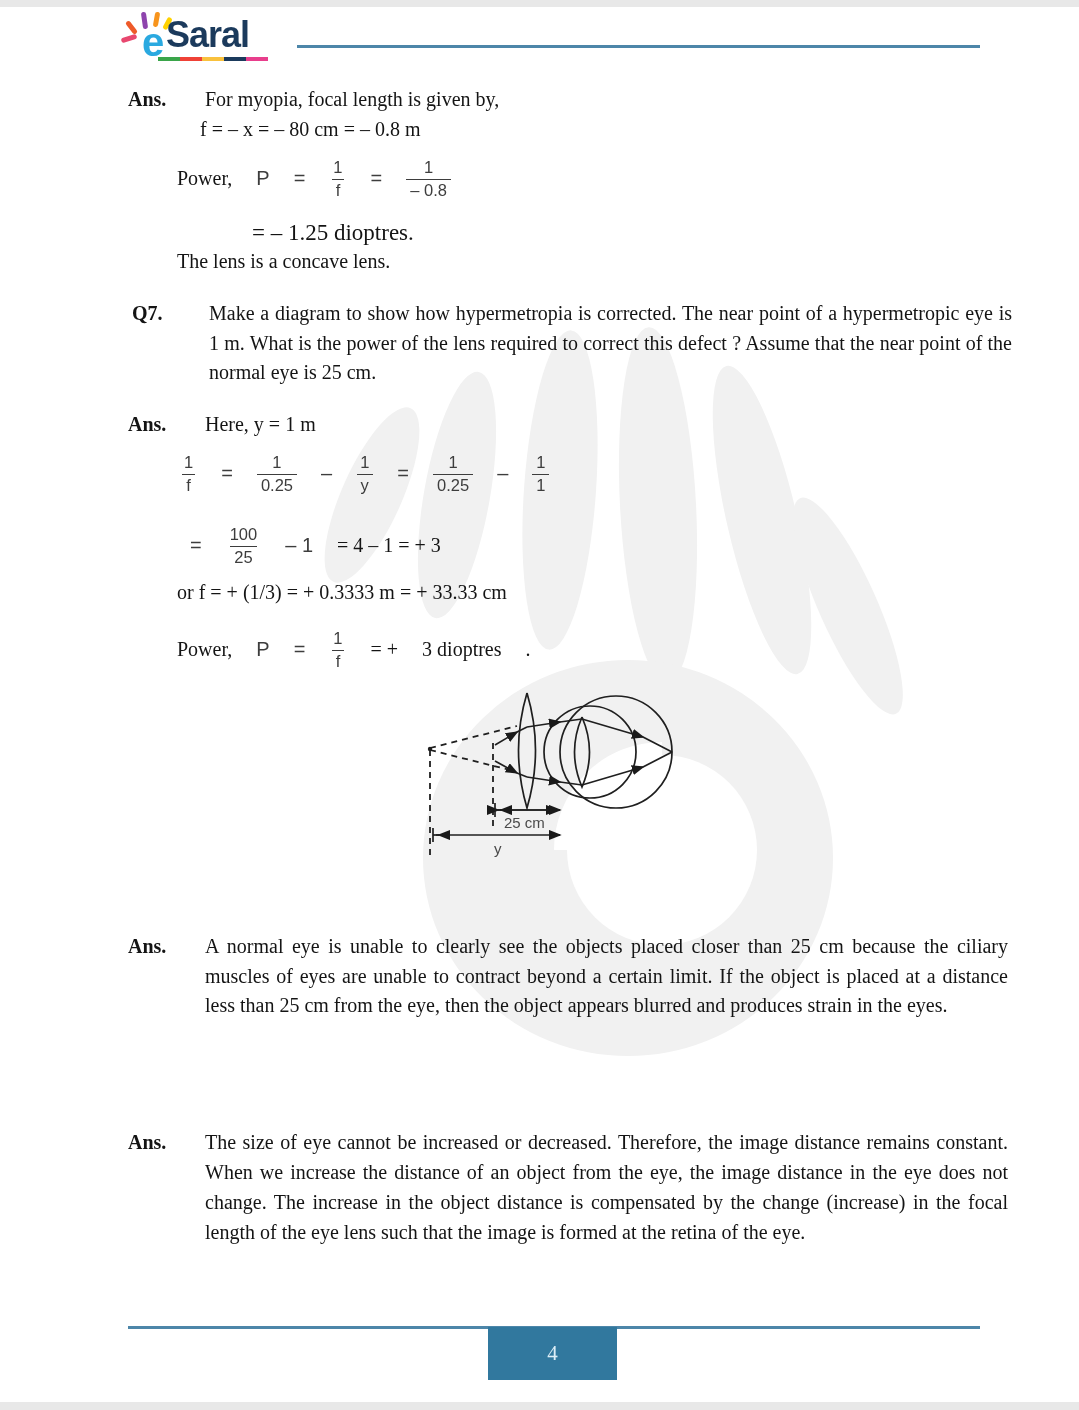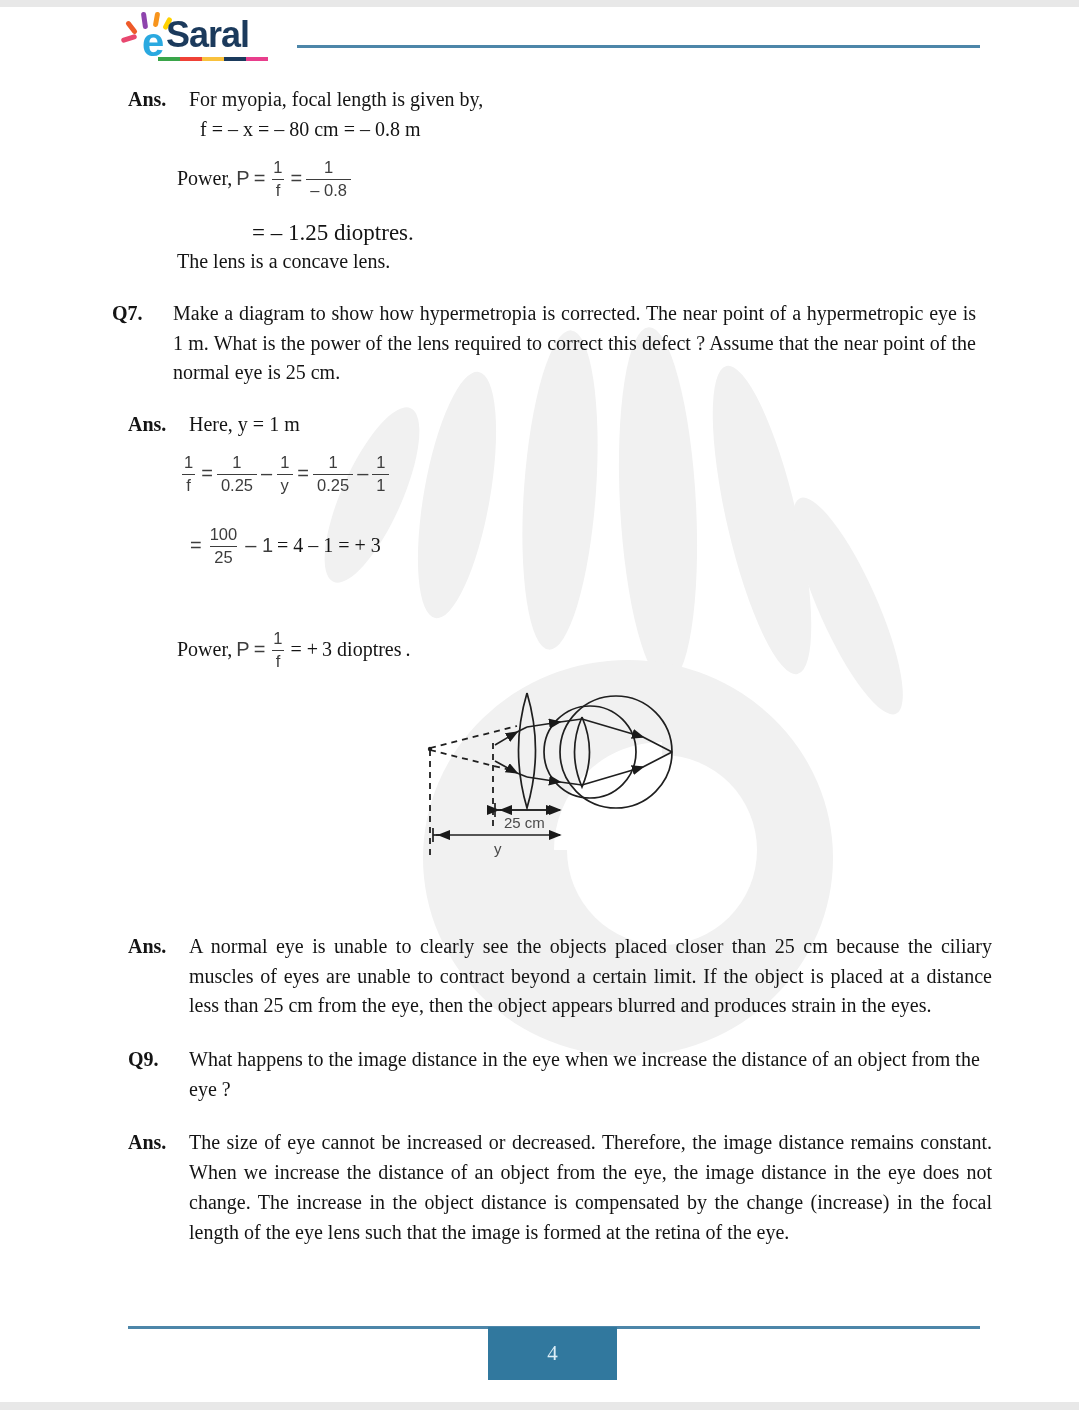--- a/index.html
+++ b/index.html
@@ -19,26 +19,26 @@
             font-weight:700; font-size:40px; color:#2aa9e0; }
   .logo-name { position:absolute; left:46px; top:2px; font-family:"Liberation Sans",sans-serif;
                font-weight:700; font-size:36px; letter-spacing:-1px; color:#1b3a5c; }
   .logo-underline { position:absolute; left:38px; top:45px; width:110px; height:4px; display:flex; }
   .logo-underline span { flex:1; height:100%; }
   .hrule { position:absolute; height:3px; background:#4d86a9; z-index:2; }
   .page-title { position:absolute; top:22px; right:99px; font-size:21.5px; color:#101010; z-index:2; }
   
   .qa { position:absolute; width:852px; font-size:20px; line-height:29.5px; z-index:2; }
   .qa .lbl { position:absolute; left:0; top:0; font-weight:700; }
-  .qa .txt { margin-left:61px; width:803px; text-align:justify; }
+  .qa .txt { margin-left:77px; width:803px; text-align:justify; }
   .qa .txt.nojust { text-align:left; }
   .line { position:absolute; font-size:20px; z-index:2; white-space:nowrap; }
   .b { font-weight:400; }
   .sans { font-family:"Liberation Sans",sans-serif; color:#3d3d3d; }
-  .eqrow { position:absolute; display:flex; align-items:center; gap:4px; font-size:20px; z-index:2; white-space:nowrap; }
+  .eqrow { position:absolute; display:flex; align-items:center; gap:24px; font-size:20px; z-index:2; white-space:nowrap; }
   .frac { display:inline-flex; flex-direction:column; align-items:center;
           font-family:"Liberation Sans",sans-serif; font-size:16.5px; color:#3d3d3d;
           line-height:1.25; text-align:center; }
   .frac .den { border-top:1.6px solid #3d3d3d; padding:0 4px; margin-top:1px; }
   .frac .num { padding:0 4px; }
   
   #eye-diagram { position:absolute; left:420px; top:670px; z-index:2; }
   
   .footer-rule { position:absolute; left:128px; top:1326px; width:852px; height:2.5px; background:#4d86a9; z-index:2; }
   .page-num-box { position:absolute; left:488px; top:1327px; width:129px; height:53px;
@@ -102,21 +102,21 @@
     <span class="sans">=</span>
     <span class="frac">
         <span class="num">1</span>
         <span class="den">– 0.8</span>
       </span>
   </div>
 
   <div class="line b" style="left:252px; top:220px; font-size:23px;">= – 1.25 dioptres.</div>
   <div class="line" style="left:177px; top:250px;">The lens is a concave lens.</div>
 
-  <div class="qa" style="left:112px; top:299px;">
+  <div class="qa" style="left:132px; top:299px;">
     <span class="lbl">Q7.</span>
     <div class="txt">Make a diagram to show how hypermetropia is corrected. The near point of a hypermetropic eye is 1 m. What is the power of the lens required to correct this defect ? Assume that the near point of the normal eye is 25 cm.</div>
   </div>
 
   <div class="qa" style="left:128px; top:410px;">
     <span class="lbl">Ans.</span>
     <div class="txt nojust">Here, y = 1 m</div>
   </div>
 
   <div class="eqrow" style="left:180px; top:452px;">
@@ -149,20 +149,21 @@
   <div class="eqrow" style="left:190px; top:524px;">
     <span class="sans">=</span>
     <span class="frac">
         <span class="num">100</span>
         <span class="den">25</span>
       </span>
     <span class="sans">– 1</span>
     <span class="b">= 4 – 1 =  + 3</span>
   </div>
 
+  <div class="line" style="left:177px; top:581px;"><span>or f = + (1/3)  = + </span><span class="b">0.3333 m = + 33.33 cm</span></div>
 
   <div class="eqrow" style="left:177px; top:628px;">
     <span>Power,</span>
     <span class="sans">P</span>
     <span class="sans">=</span>
     <span class="frac">
         <span class="num">1</span>
         <span class="den">f</span>
       </span>
     <span>= + </span>
@@ -225,24 +226,20 @@
       <text x="74" y="184">y</text>
     </g>
   </svg>
 
 
   <div class="qa" style="left:128px; top:932px;">
     <span class="lbl">Ans.</span>
     <div class="txt">A normal eye is unable to clearly see the objects placed closer than 25 cm because the ciliary muscles of eyes are unable to contract beyond a certain limit. If the object is placed at a distance less than 25 cm from the eye, then the object appears blurred and produces strain in the eyes.</div>
   </div>
 
-  <div class="qa" style="left:128px; top:1045px;">
-    <span class="lbl">Q9.</span>
-    <div class="txt" style="text-align:left;">What happens to the image distance in the eye when we increase the distance of an object from the eye ?</div>
-  </div>
 
   <div class="qa" style="left:128px; top:1127px; line-height:30px;">
     <span class="lbl">Ans.</span>
     <div class="txt">The size of eye cannot be increased or decreased. Therefore, the image distance remains constant. When we increase the distance of an object from the eye, the image distance in the eye does not change. The increase in the object distance is compensated by the change (increase) in the focal length of the eye lens such that the image is formed at the retina of the eye.</div>
   </div>
 
   <div class="footer-rule"></div>
   <div class="page-num-box">
     <span>4</span>
   </div>

